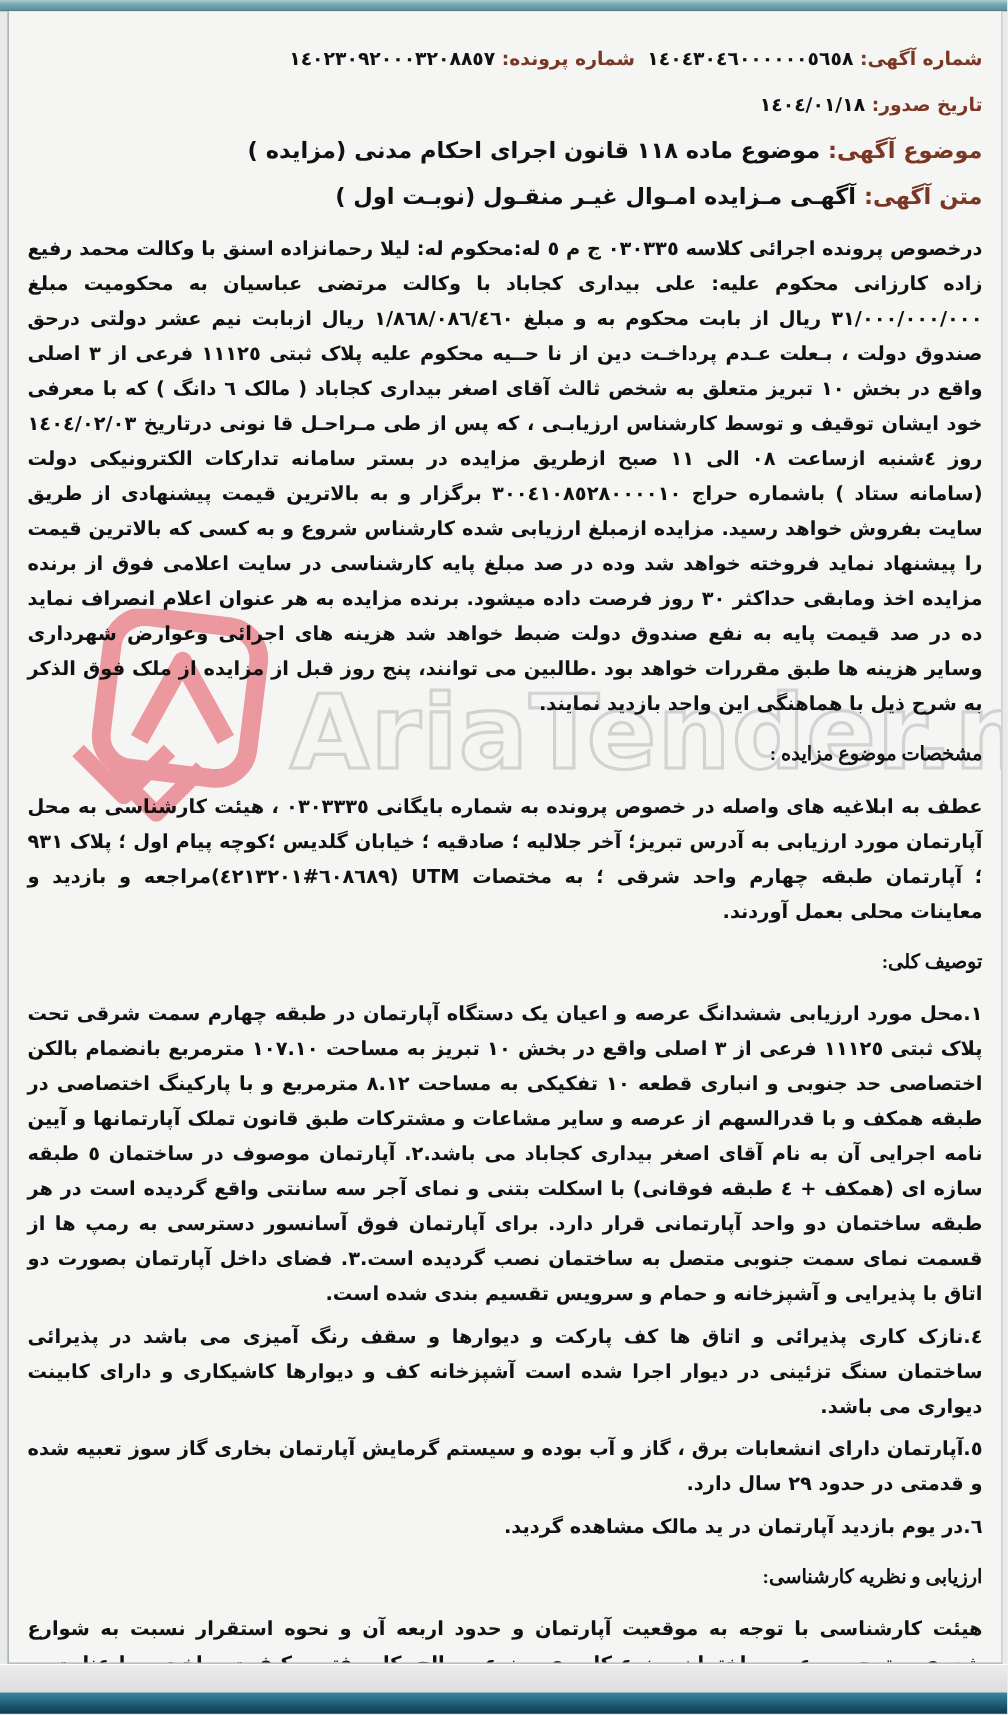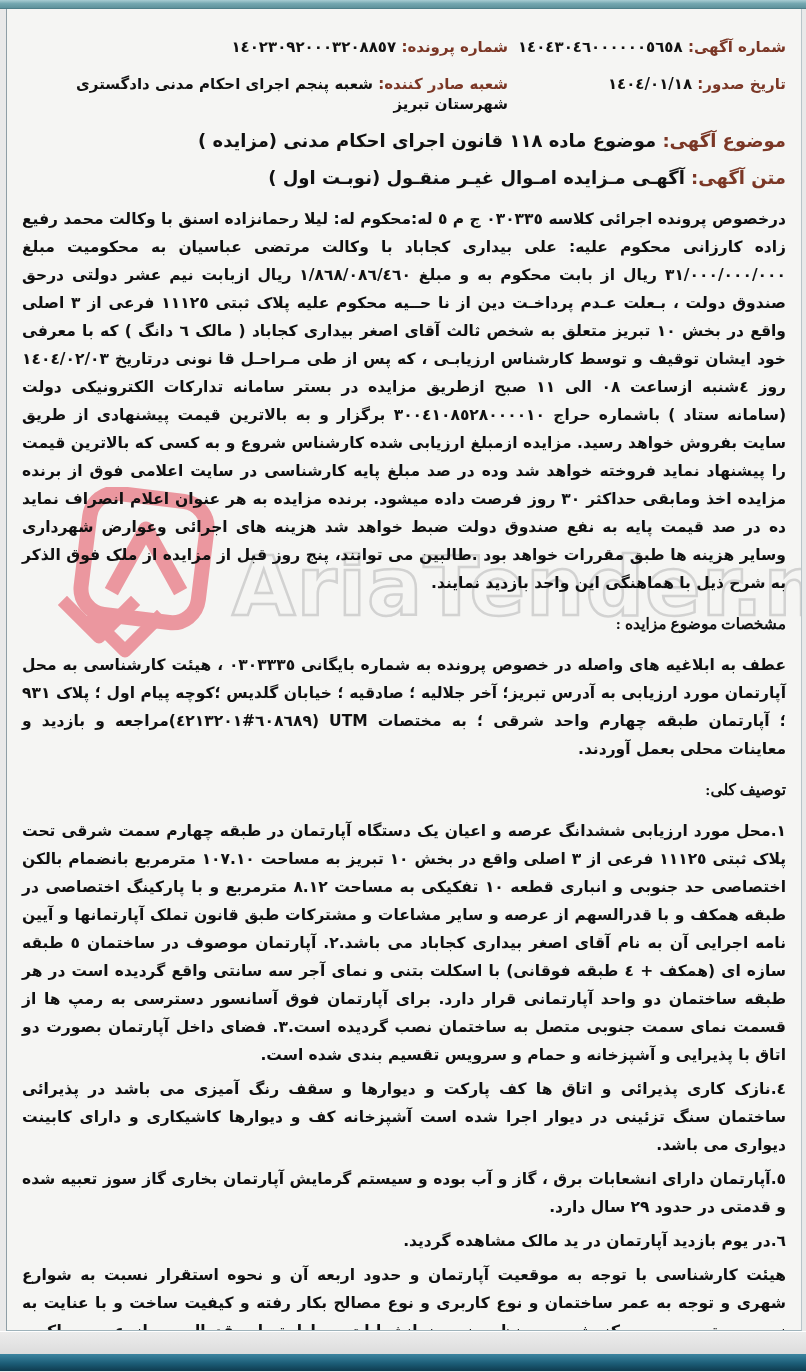--- a/index.html
+++ b/index.html
@@ -70,44 +70,41 @@
           <div class="hdr-cell-l">
             <span class="lbl">شماره پرونده:</span>
             <span class="val">١٤٠٢٣٠٩٢٠٠٠٣٢٠٨٨٥٧</span>
           </div>
         </div>
         <div class="hdr-row">
           <div class="hdr-cell-r">
             <span class="lbl">تاریخ صدور:</span>
             <span class="val">١٤٠٤/٠١/١٨</span>
           </div>
-          <div class="hdr-cell-l">
-            <span class="lbl">شعبه صادر کننده:</span>
-            <span class="val">شعبه پنجم اجرای احکام مدنی دادگستری شهرستان تبریز</span>
-          </div>
         </div>
         <div class="subject-row">
           <span class="lbl">موضوع آگهی:</span>
           <span class="val">موضوع ماده ١١٨ قانون اجرای احکام مدنی (مزایده )</span>
         </div>
         <div class="subject-row">
           <span class="lbl">متن آگهی:</span>
           <span class="val">آگهـی مـزایده امـوال غیـر منقـول (نوبـت اول )</span>
         </div>
       </div>
 
       <div class="body-text">
         <p class="para">درخصوص پرونده اجرائی کلاسه ٠٣٠٣٣٥  ج م ٥  له:محکوم له: لیلا رحمانزاده اسنق با وکالت محمد رفیع زاده کارزانی محکوم علیه: علی بیداری کجاباد با وکالت مرتضی عباسیان  به محکومیت  مبلغ ٣١/٠٠٠/٠٠٠/٠٠٠  ریال از بابت محکوم به و مبلغ ١/٨٦٨/٠٨٦/٤٦٠ ریال ازبابت نیم عشر دولتی درحق صندوق دولت ، بـعلت عـدم پرداخـت دین از نا حــیه محکوم علیه پلاک ثبتی ١١١٢٥ فرعی از ٣ اصلی واقع در بخش ١٠ تبریز متعلق به شخص ثالث آقای اصغر بیداری کجاباد ( مالک ٦ دانگ ) که با معرفی خود ایشان توقیف و توسط کارشناس ارزیابـی ، که پس از طی مـراحـل قا نونی درتاریخ ١٤٠٤/٠٢/٠٣ روز ٤شنبه ازساعت ٠٨ الی ١١ صبح ازطریق مزایده در بستر سامانه تدارکات الکترونیکی دولت (سامانه ستاد ) باشماره حراج ٣٠٠٤١٠٨٥٢٨٠٠٠٠١٠ برگزار و به بالاترین قیمت پیشنهادی از طریق سایت  بفروش خواهد رسید. مزایده ازمبلغ ارزیابی شده کارشناس شروع و به کسی که بالاترین قیمت را پیشنهاد نماید فروخته خواهد شد وده در صد مبلغ پایه کارشناسی  در سایت اعلامی فوق  از برنده مزایده اخذ ومابقی حداکثر ٣٠ روز  فرصت داده میشود. برنده مزایده به هر عنوان اعلام انصراف نماید ده در صد قیمت  پایه  به نفع صندوق دولت ضبط خواهد شد هزینه های اجرائی وعوارض شهرداری وسایر هزینه ها طبق مقررات خواهد بود .طالبین می توانند، پنج روز قبل از مزایده از ملک فوق الذکر به شرح ذیل با هماهنگی این واحد بازدید نمایند.</p>
         <p class="para h-line">مشخصات موضوع مزایده :</p>
         <p class="para">عطف به ابلاغیه های واصله در خصوص پرونده به شماره بایگانی ٠٣٠٣٣٣٥ ، هیئت کارشناسی به محل آپارتمان مورد ارزیابی به آدرس تبریز؛ آخر جلالیه ؛ صادقیه ؛ خیابان گلدیس ؛کوچه پیام اول ؛ پلاک ٩٣١ ؛ آپارتمان طبقه چهارم واحد شرقی ؛ به مختصات ⁦(٦٠٨٦٨٩#٤٢١٣٢٠١) UTM⁩مراجعه و بازدید و معاینات محلی بعمل آوردند.</p>
         <p class="para h-line">توصیف کلی:</p>
         <p class="para">١.محل مورد ارزیابی ششدانگ عرصه و اعیان یک دستگاه آپارتمان در طبقه چهارم سمت شرقی تحت پلاک ثبتی ١١١٢٥ فرعی از ٣ اصلی واقع در بخش ١٠ تبریز به مساحت ١٠٧.١٠ مترمربع بانضمام بالکن اختصاصی حد جنوبی و انباری قطعه ١٠ تفکیکی به مساحت ٨.١٢ مترمربع و با پارکینگ اختصاصی در طبقه همکف و با قدرالسهم از عرصه و سایر مشاعات و مشترکات طبق قانون تملک آپارتمانها و آیین نامه اجرایی آن به نام آقای اصغر بیداری کجاباد می باشد.٢. آپارتمان موصوف در ساختمان ٥ طبقه سازه ای (همکف + ٤ طبقه فوقانی) با اسکلت بتنی و نمای آجر سه سانتی واقع گردیده است در هر طبقه ساختمان دو واحد آپارتمانی قرار دارد. برای آپارتمان فوق  آسانسور دسترسی به رمپ ها از قسمت نمای سمت جنوبی متصل به ساختمان نصب گردیده است.٣. فضای داخل آپارتمان بصورت دو اتاق با پذیرایی و آشپزخانه و حمام و سرویس تقسیم بندی شده است.</p>
         <p class="para">٤.نازک کاری پذیرائی و اتاق ها کف پارکت و دیوارها و سقف رنگ آمیزی می باشد در پذیرائی ساختمان سنگ تزئینی در دیوار اجرا شده است آشپزخانه کف و دیوارها کاشیکاری و دارای کابینت دیواری می باشد.</p>
         <p class="para">٥.آپارتمان دارای انشعابات برق ، گاز و آب بوده و سیستم گرمایش آپارتمان بخاری گاز سوز تعبیه شده و قدمتی در حدود ٢٩ سال دارد.</p>
         <p class="para">٦.در یوم بازدید آپارتمان در ید مالک مشاهده گردید.</p>
+        <p class="para h-line">ارزیابی و نظریه کارشناسی:</p>
         <p class="para">هیئت کارشناسی با توجه به موقعیت آپارتمان و حدود اربعه آن و نحوه استقرار نسبت به شوارع شهری و توجه به عمر ساختمان و نوع کاربری و نوع مصالح بکار رفته و کیفیت ساخت و با عنایت به نحوه دسترسی به مرکز شهر و منظور نمودن انشعابات و با احتساب قدرالسهم از عرصه ملک و مشاعات و امتیازات و صرف نظر از مسائل مرتبط با شهرداری و بدون لحاظ دیون و تعهدات احتمالی به ادارات، نهادها و سایر اشخاص حقیقی و حقوقی، ارزش ششدانگ آپارتمان موصوف به مبلغ ٣٢/٠٠٠/٠٠٠/٠٠٠ ریال (سی و دو میلیارد ریال) به عنوان قیمت پایه برای شروع مزایده ارزیابی و جهت استحضار به حضور عالی اعلام می نماید. مزایده ازمبلغ ارزیابی شده کارشناس شروع و به کسی که بالاترین قیمت را پیشنهاد نماید فروخته خواهد شد.</p>
 
       </div>
 
     </div>
   </div>
 
   <div class="status-strip"></div>
   <div class="bottom-bar"></div>
 </div>

